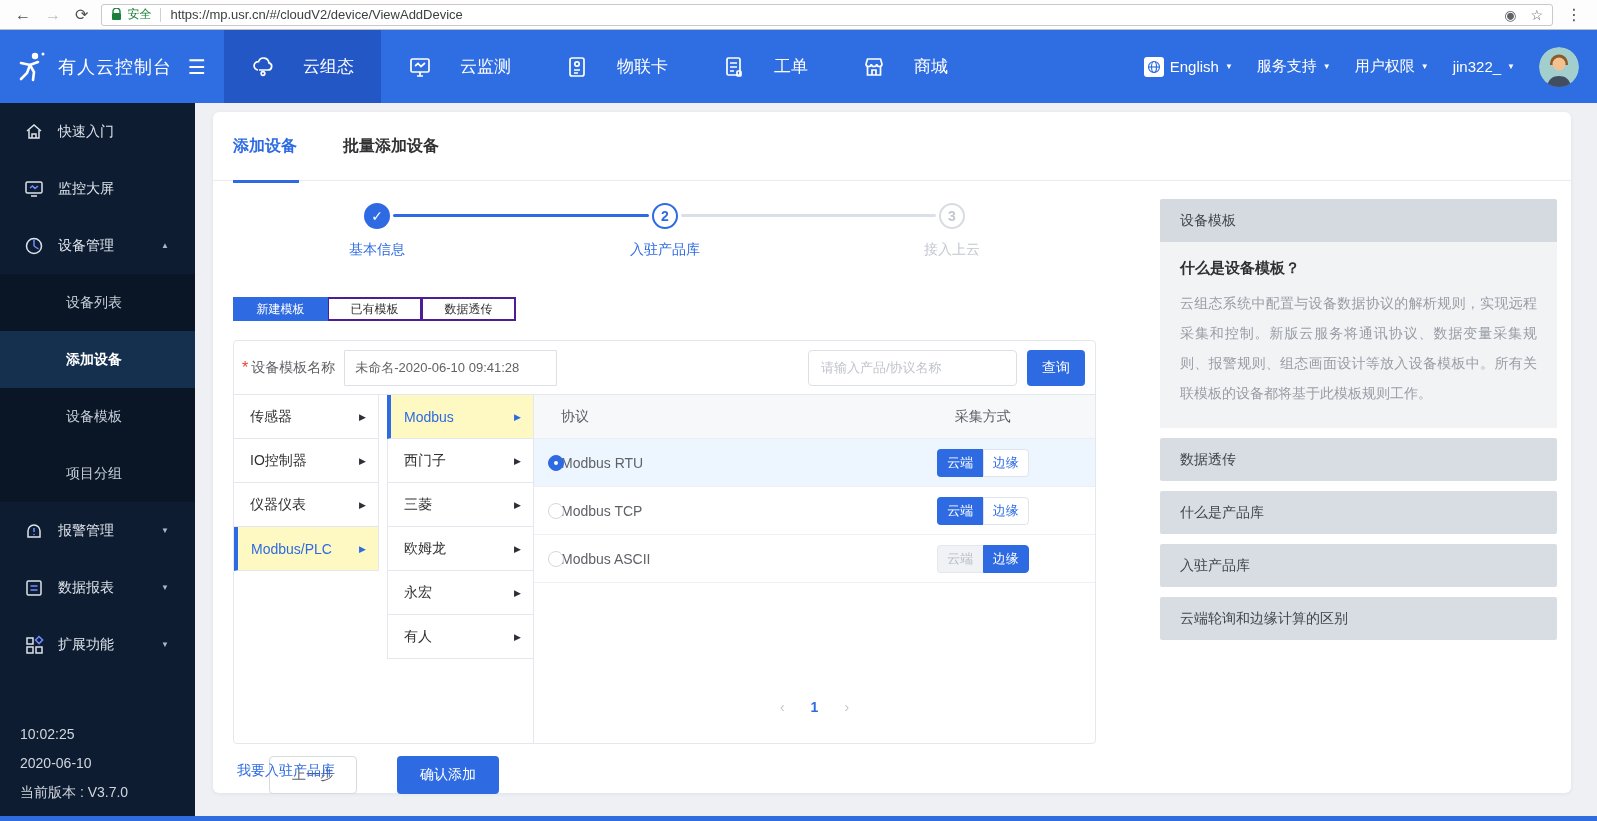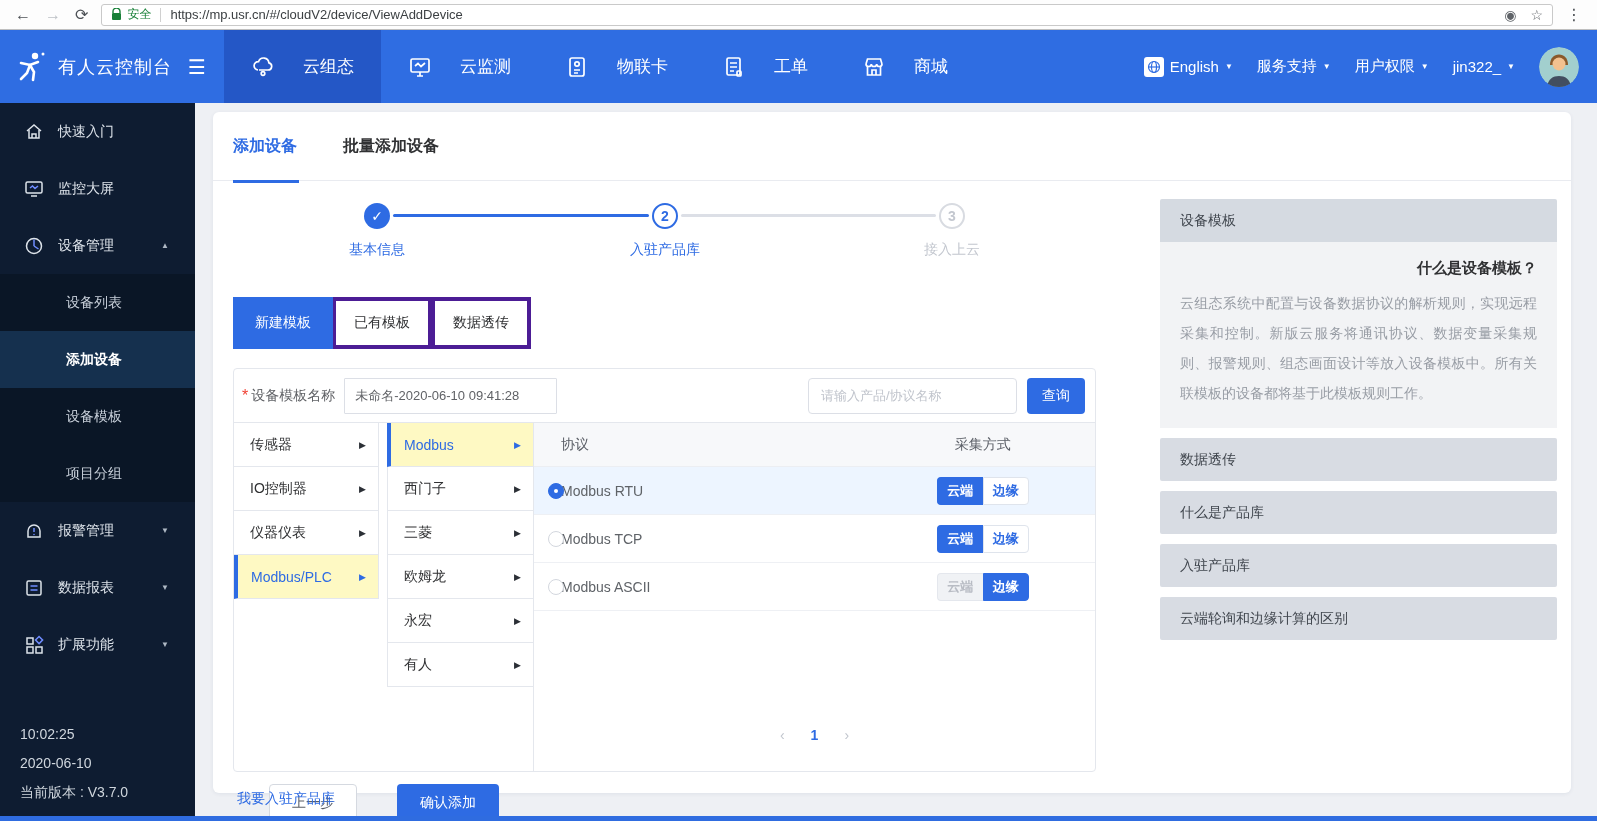--- a/index.html
+++ b/index.html
@@ -66,22 +66,22 @@
   .line-todo { left:448px; width:255px; background:#dcdfe6; }
   .step-circle { position:absolute; top:10px; width:26px; height:26px; border-radius:50%;
                  display:flex; align-items:center; justify-content:center; font-size:14px; font-weight:bold; }
   .c1 { left:131px; background:#2e6be3; color:#fff; }
   .c2 { left:419px; background:#fff; border:2px solid #2e6be3; color:#2e6be3; }
   .c3 { left:706px; background:#fff; border:2px solid #d8dbe1; color:#c3c7cf; }
   .step-label { position:absolute; top:48px; width:140px; text-align:center; font-size:14px; }
   .sl1 { left:74px; color:#2e6be3; } .sl2 { left:362px; color:#2e6be3; } .sl3 { left:649px; color:#c3c7cf; }
   
   .tpl-tabs { display:flex; margin-top:6px; }
-  .tpl-tab { min-width:95px; height:52px; display:flex; align-items:center; justify-content:center;
-             font-size:14px; color:#303133; background:#fff; border:4px solid #4c1d95;
+  .tpl-tab { min-width:95px; height:24px; display:flex; align-items:center; justify-content:center;
+             font-size:12px; color:#303133; background:#fff; border:2px solid #4c1d95;
              margin-left:-1px; cursor:pointer; padding:0 18px; }
   .tpl-tab:first-child { margin-left:0; }
   .tpl-tab.active { background:#2e6be3; border-color:#2e6be3; color:#fff; z-index:1; }
   
   .box { margin-top:19px; height:404px; border:1px solid #e4e7ed; border-radius:4px;
          display:flex; flex-direction:column; }
   .form-row { height:53px; flex:none; display:flex; align-items:center; padding:0 8px; }
   .req { color:#f04134; margin-right:3px; }
   .form-label { font-size:14px; color:#606266; }
   .name-input { width:213px; height:36px; border:1px solid #dcdfe6; border-radius:1px; margin-left:9px;
@@ -113,41 +113,41 @@
   .trow.selected { background:#edf5ff; }
   .radio { position:absolute; left:14px; top:16px; width:16px; height:16px; border-radius:50%;
            border:1px solid #d3d7de; background:#fff; cursor:pointer; }
   .radio.on { background:#2e6be3; border-color:#2e6be3; }
   .radio.on::after { content:""; position:absolute; left:5px; top:5px; width:4px; height:4px;
                      border-radius:50%; background:#fff; }
   .td-p { font-size:14px; color:#5f6368; }
   .td-m { width:40%; display:flex; justify-content:center; }
   .seg-group { display:flex; }
   .seg { width:46px; height:28px; display:flex; align-items:center; justify-content:center;
-         font-size:13px; cursor:pointer; border:1px solid #dfe4ec; background:#fff; color:#2e6be3;font-weight:bold; }
+         font-size:13px; cursor:pointer; border:1px solid #dfe4ec; background:#fff; color:#2e6be3; }
   .seg:first-child { border-radius:4px 0 0 4px; border-right:none; }
   .seg:last-child { border-radius:0 4px 4px 0; }
   .seg.on { background:#2e6be3; border-color:#2e6be3; color:#fff; }
   .seg.off-gray { background:#f0f2f5; color:#b8bcc4; border-color:#e4e7ed; }
   .pager { margin-top:auto; display:flex; justify-content:center; align-items:center; gap:26px;
            padding-bottom:28px; font-size:14px; color:#c0c5cd; }
   .pager .pg { cursor:pointer; }
   .page-num { color:#2e6be3; font-weight:bold; }
   
   .actions { position:relative; height:52px; margin-top:6px; }
   .join-link { position:absolute; left:4px; top:12px; color:#2e6be3; font-size:14px; cursor:pointer; }
   .btns { display:flex; padding-left:36px; padding-top:6px; gap:40px; }
   .prev-btn { width:88px; height:38px; background:#fff; border:1px solid #d5d9e0; border-radius:4px;
               color:#5a5e66; font-size:14px; cursor:pointer; font-family:inherit; }
   .confirm-btn { width:102px; height:38px; }
   
   .help-head { height:43px; background:#d5dae1; display:flex; align-items:center; padding:0 20px;
                font-size:14px; color:#40464e; cursor:pointer; border-radius:2px 2px 0 0; }
   .help-body { background:#f2f3f5; padding:17px 20px 20px; }
-  .help-q { font-weight:bold; color:#303133; font-size:15px; margin-bottom:10px;text-align:right; }
+  .help-q { font-weight:bold; color:#303133; font-size:15px; margin-bottom:10px; }
   .help-p { color:#989da5; font-size:14px; line-height:30px; text-align:justify; }
   .help-bar { height:43px; background:#d8dce3; margin-top:10px; display:flex; align-items:center;
               padding:0 20px; font-size:14px; color:#40464e; cursor:pointer; border-radius:2px; }
   .bottom-strip { position:absolute; left:0; right:0; bottom:0; height:5px; background:#2f6ce0; z-index:40; }
   svg { display:block; }
 </style>
 </head>
 <body>
 
 <div class="browser">

